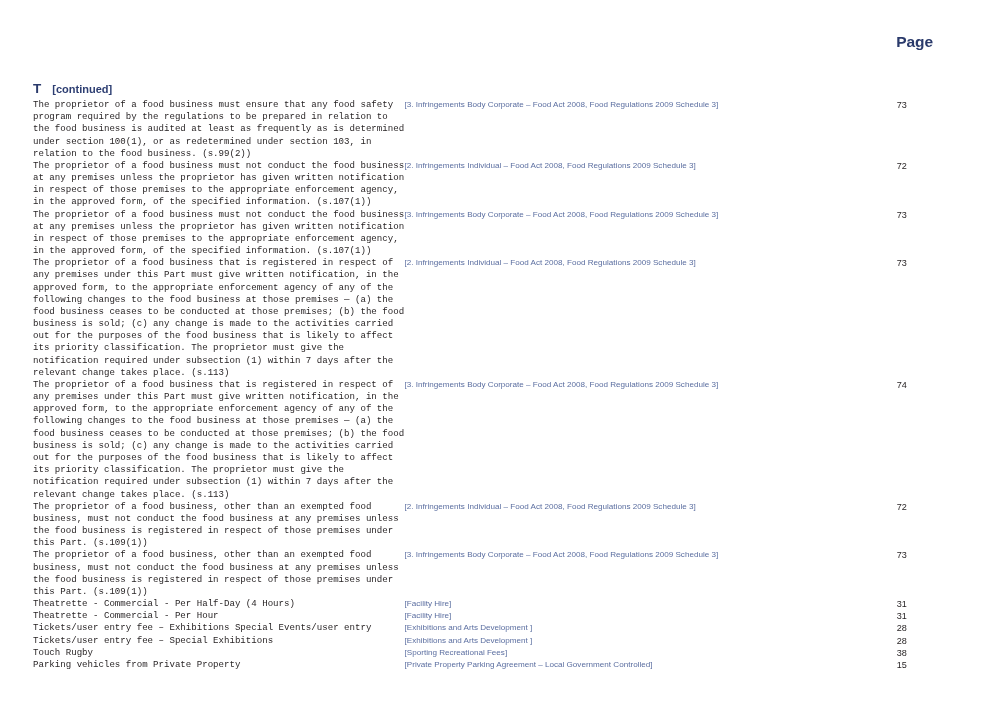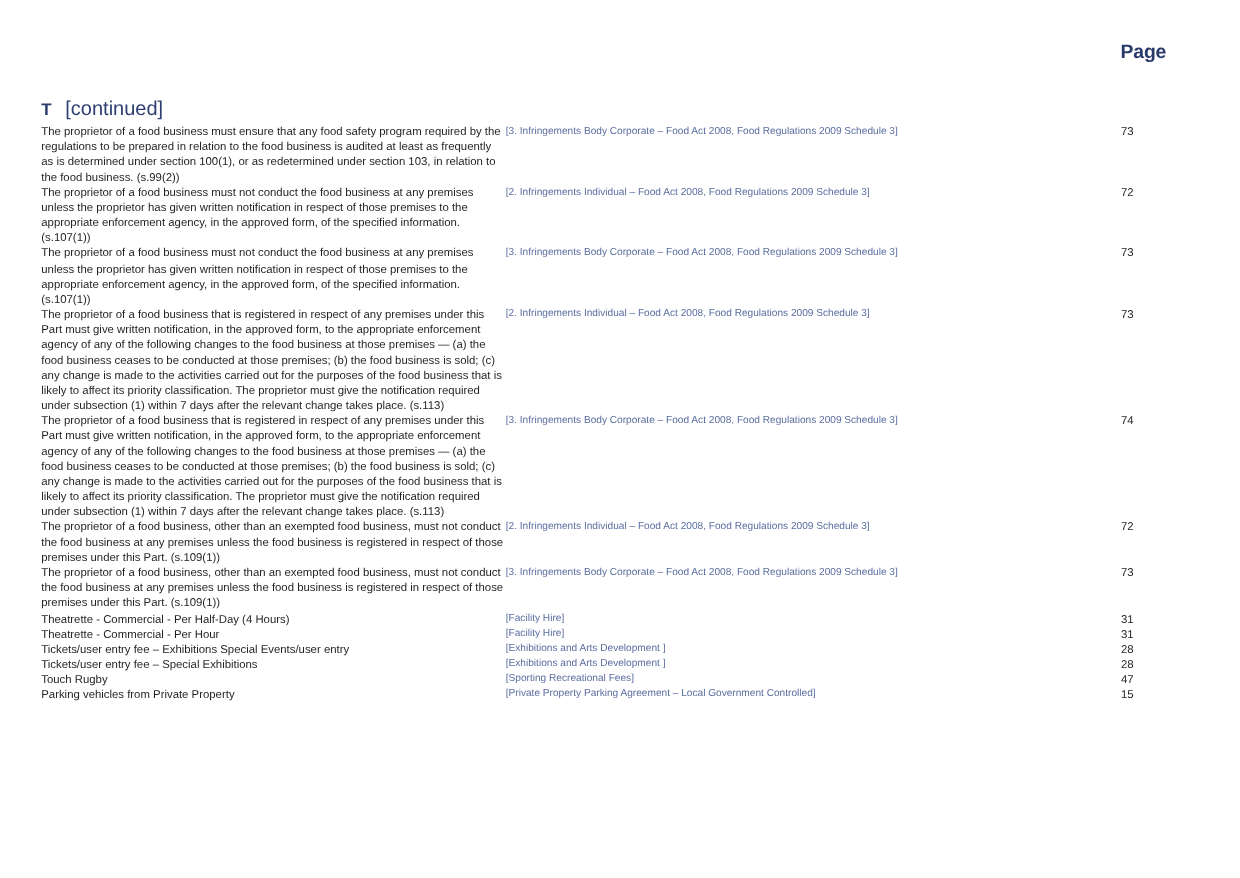--- a/index.html
+++ b/index.html
@@ -48,22 +48,22 @@
     left: 33px;
     white-space: nowrap;
     color: #2a3a6b;
   }
   .group-letter {
     font-size: 13.5px;
     font-weight: bold;
     color: #2a3a6b;
   }
   .group-continued {
-    font-size: 16px;
-    font-weight: normal;
+    font-size: 11px;
+    font-weight: bold;
     color: #2d3e72;
     margin-left: 11px;
   }
 
   
   .index-table {
     position: absolute;
     top: 99px;
     left: 33px;
     width: 926px;
@@ -76,20 +76,21 @@
     vertical-align: top;
     border: none;
   }
   .c-fee {
     width: 370px;
     font-size: 9.1px;
     line-height: 12.17px;
     color: #231f20;
     padding-right: 4px;
     word-wrap: break-word;
+    font-family: Liberation Mono, monospace;
   }
   .c-parent {
     width: 490px;
     font-size: 8.1px;
     line-height: 12.17px;
     color: #5b6ea0;
     padding-right: 4px;
     word-wrap: break-word;
   }
   .c-page {
@@ -195,21 +196,21 @@
           <td class="c-page">28</td>
         </tr>
         <tr>
           <td class="c-fee">Tickets/user entry fee – Special Exhibitions</td>
           <td class="c-parent">[Exhibitions and Arts Development ]</td>
           <td class="c-page">28</td>
         </tr>
         <tr>
           <td class="c-fee">Touch Rugby</td>
           <td class="c-parent">[Sporting Recreational Fees]</td>
-          <td class="c-page">47</td>
+          <td class="c-page">38</td>
         </tr>
         <tr>
           <td class="c-fee">Parking vehicles from Private Property</td>
           <td class="c-parent">[Private Property Parking Agreement – Local Government Controlled]</td>
           <td class="c-page">15</td>
         </tr>
       </tbody>
   </table>
 
   <div class="footer">

